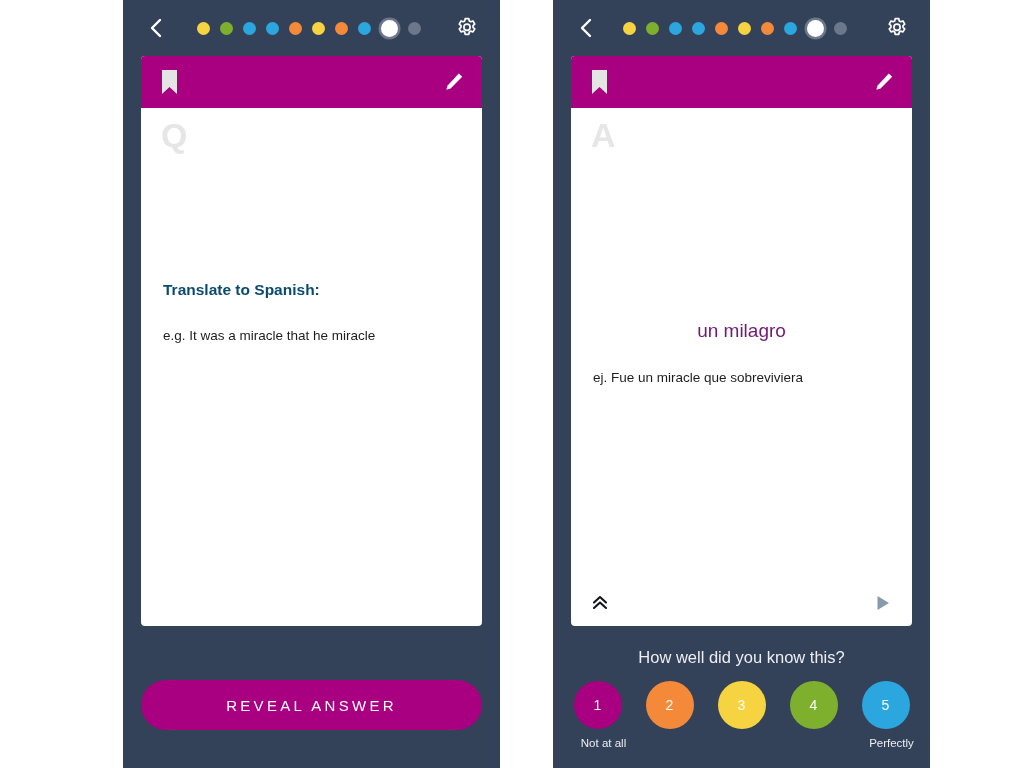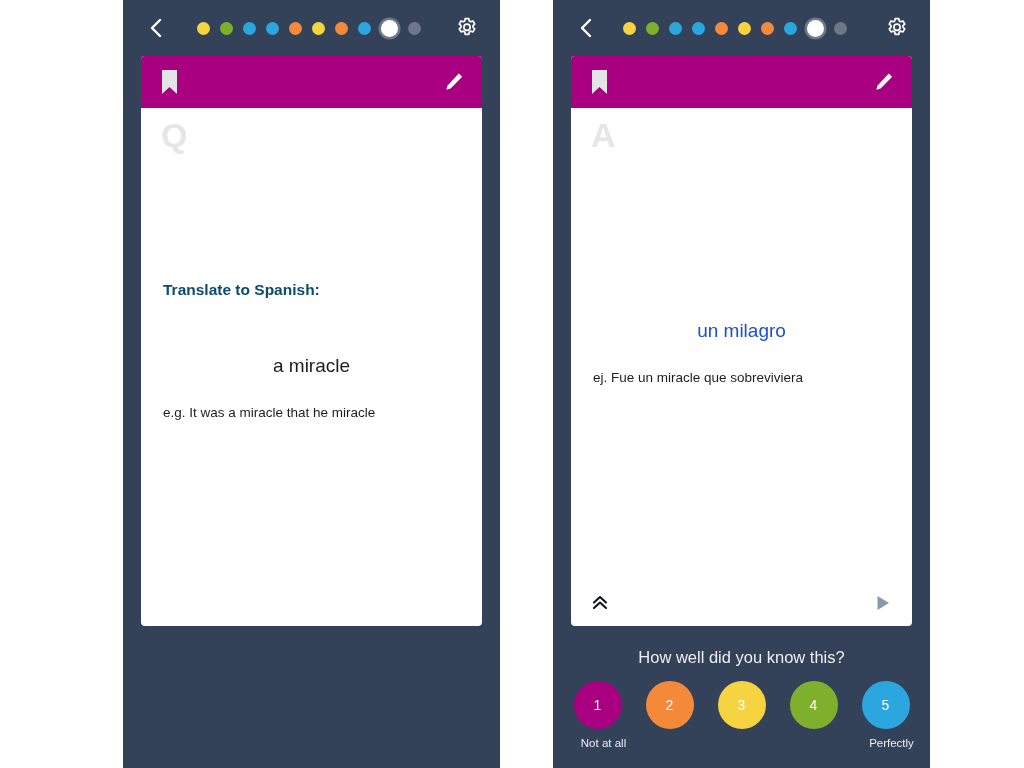--- a/index.html
+++ b/index.html
@@ -143,21 +143,21 @@
     text-align: left;
     margin-top: 28px;
   }
 
   
   .a-content {
     margin-top: 212px;
   }
   .a-term {
     font-size: 19px;
-    color: #1d4ed8;
+    color: #701a75;
     text-align: center;
   }
   .a-example {
     font-size: 13.5px;
     color: #1d1d1d;
     text-align: left;
     margin-top: 28px;
   }
 
   .card-footer {
@@ -285,26 +285,28 @@
           <svg width="22" height="22" viewBox="0 0 22 22" aria-hidden="true">
             <path d="M15.8 2.4 L19.2 5.8 L7.6 17.4 L3.3 18.7 L4.6 14.4 Z" fill="#ffffff"></path>
           </svg>
         </div>
       </div>
 
       <div class="card-body">
         <div class="watermark">Q</div>
         <div class="q-content">
           <div class="q-prompt">Translate to Spanish:</div>
-          <div class="q-term">a miracle</div>
           <div class="q-example">e.g. It was a miracle that he miracle</div>
         </div>
       </div>
     </div>
 
+    <div class="reveal-wrap">
+      <button class="reveal-btn">REVEAL ANSWER</button>
+    </div>
   </section>
 
   <section class="panel" id="panel-answer">
 
     <div class="topbar">
       <div class="back-btn">
         <svg width="18" height="24" viewBox="0 0 18 24" aria-hidden="true">
           <polyline points="13,4 5,12 13,20" fill="none" stroke="#ffffff" stroke-width="2.4" stroke-linecap="round" stroke-linejoin="round"></polyline>
         </svg>
       </div>

